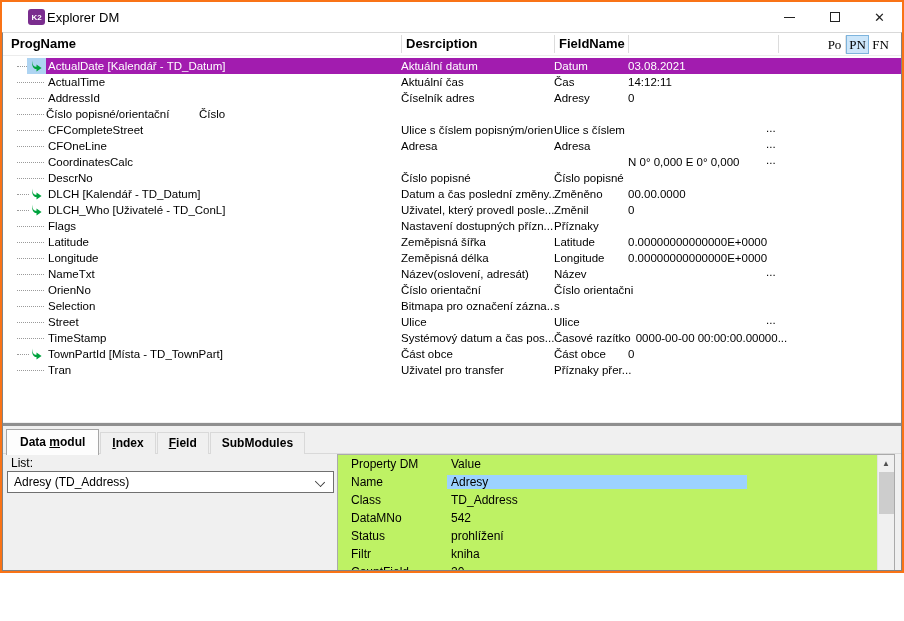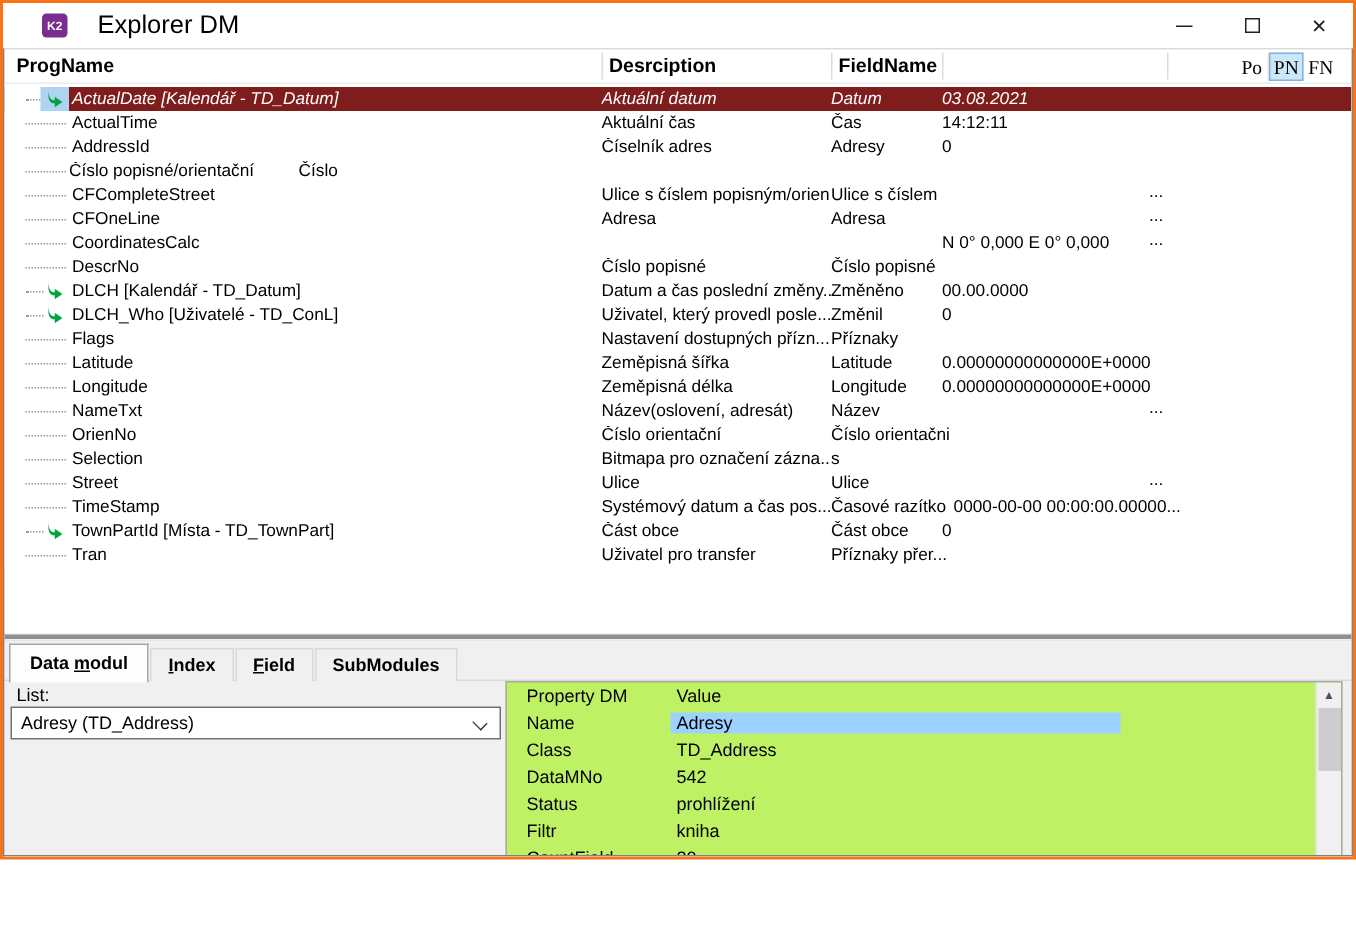--- a/index.html
+++ b/index.html
@@ -7,21 +7,21 @@
   body { font-family:"Liberation Sans", sans-serif; background:#fff; }
 
   .window { width:904px; height:573px; border:2px solid #f97316; background:#fff;
             display:flex; flex-direction:column; overflow:hidden; }
 
   
   .titlebar { height:30px; background:#fff; display:flex; align-items:center; flex:0 0 30px; }
   .app-icon { width:17px; height:16px; margin-left:26px; background:#7a2d8e; border-radius:3px;
               color:#fff; font-size:8px; font-weight:bold; display:flex; align-items:center;
               justify-content:center; letter-spacing:0; }
-  .title-text { margin-left:20px; font-size:17px; color:#000; }
+  .title-text { margin-left:2px; font-size:13px; color:#000; }
   .win-controls { margin-left:auto; display:flex; height:100%; }
   .win-btn { width:45px; height:100%; display:flex; align-items:center; justify-content:center; }
   .glyph-min { width:11px; height:1px; background:#222; display:block; }
   .glyph-max { width:10px; height:10px; border:1px solid #222; display:block; }
   .glyph-close { font-size:13px; color:#222; line-height:1; }
 
   .client { flex:1 1 auto; border:1px solid #828282; border-top:1px solid #d9d9d9;
             display:flex; flex-direction:column; overflow:hidden; background:#fff; }
 
   
@@ -38,21 +38,21 @@
               border:1px solid transparent; border-right:1px solid #e4e4e4; color:#000; }
   .view-btn:last-child { border-right:1px solid transparent; }
   .view-btn.active { background:#cce6fa; border:1px solid #7eb4dd; }
 
   
   .tree { flex:0 0 366px; height:366px; background:#fff; position:relative; overflow:hidden;
           padding-top:2px; font-size:11.5px; }
   .vline { position:absolute; left:13px; top:2px; height:312px; width:0;
            border-left:1px dotted #9a9a9a; }
   .trow { height:16px; display:flex; align-items:center; position:relative; white-space:nowrap; color:#000; }
-  .trow.selected { background:#7f1d1d; color:#fff;font-style:italic; }
+  .trow.selected { background:#a21caf; color:#fff; }
   .gutter { flex:0 0 43px; width:43px; height:16px; position:relative; background:#fff; }
   .branch { position:absolute; left:14px; top:8px; height:0; border-top:1px dotted #9a9a9a; }
   .branch.long { width:27px; }
   .branch.short { width:12px; }
   .icon-sel-bg { position:absolute; left:24px; top:0; width:19px; height:16px; background:#aed4f2; }
   .link-icon { position:absolute; left:27px; top:2px; width:13px; height:12px; }
   .cell-prog  { flex:0 0 355px; width:355px; overflow:hidden; padding-left:2px; }
   .cell-desc  { flex:0 0 153px; width:153px; overflow:hidden; }
   .cell-field { flex:0 0 auto; min-width:74px; padding-right:5px; }
   .cell-value { flex:0 0 auto; }

